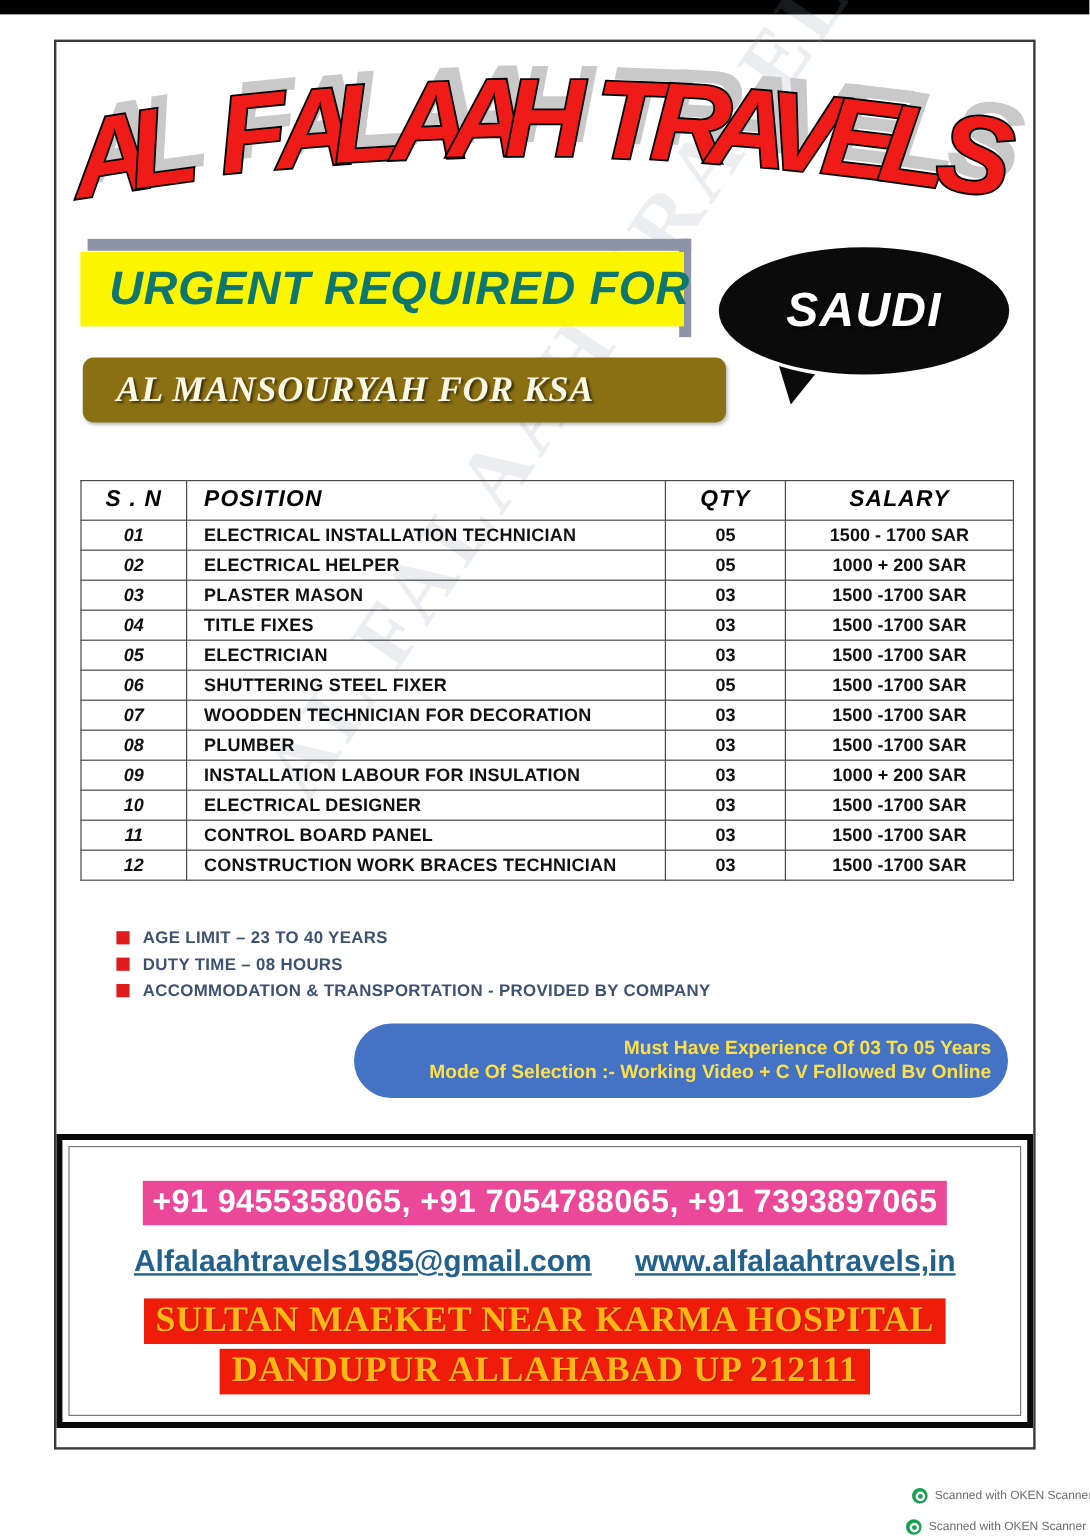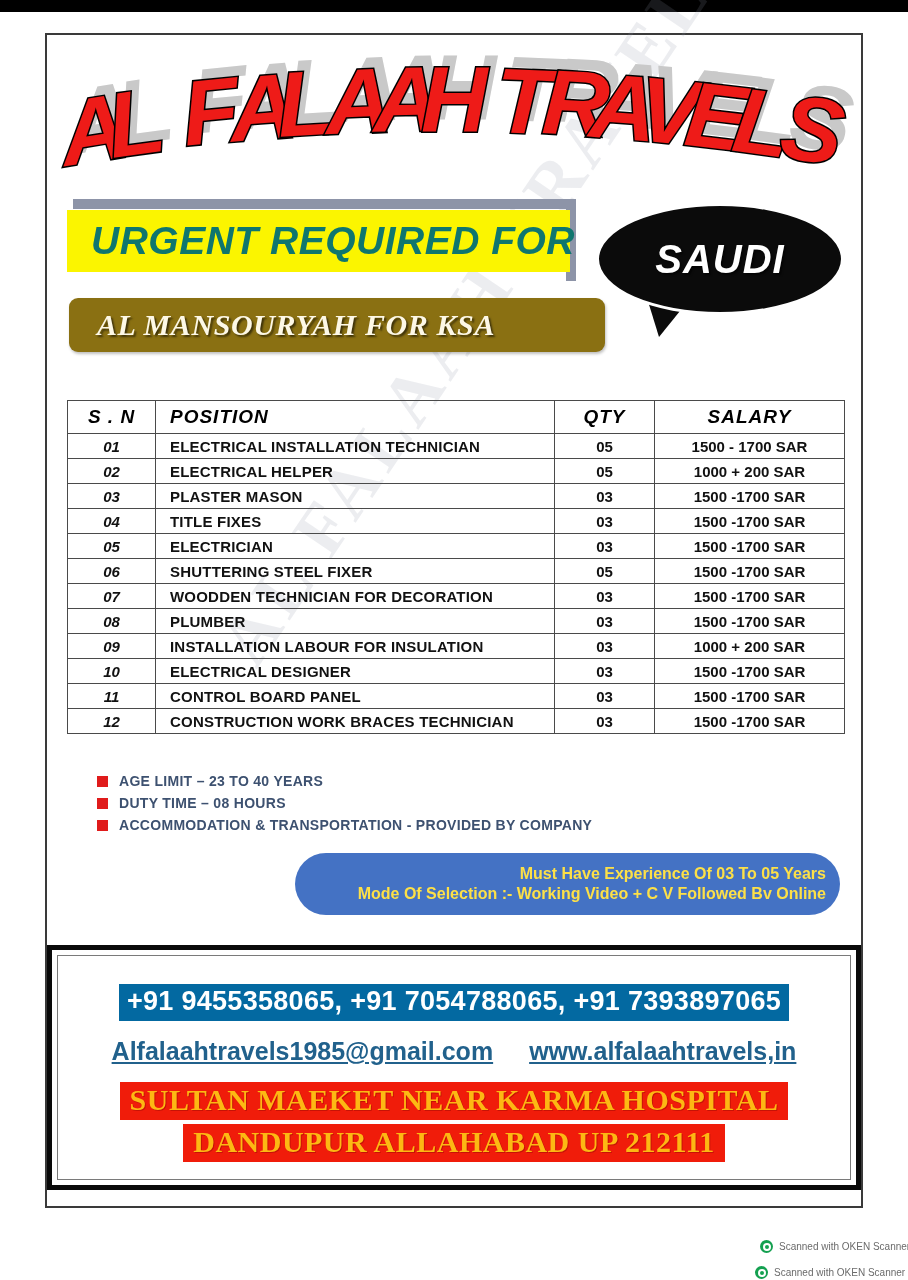--- a/index.html
+++ b/index.html
@@ -292,21 +292,21 @@
     left: 5px; top: 5px;
     right: 5px; bottom: 5px;
     border: 1px solid #7a7a7a;
     background: #ffffff;
     display: flex;
     flex-direction: column;
     align-items: center;
     padding-top: 28px;
   }
   .phones {
-    background: #0369a1;
+    background: #ec4899;
     padding: 2px 8px 4px 8px;
     display: inline-block;
   }
   .phones .txt {
     font-family: "Liberation Sans Narrow", "Liberation Sans", sans-serif;
     font-size: 27px;
     font-weight: 900;
     color: #ffffff;
     letter-spacing: 0.3px;
     white-space: nowrap;

